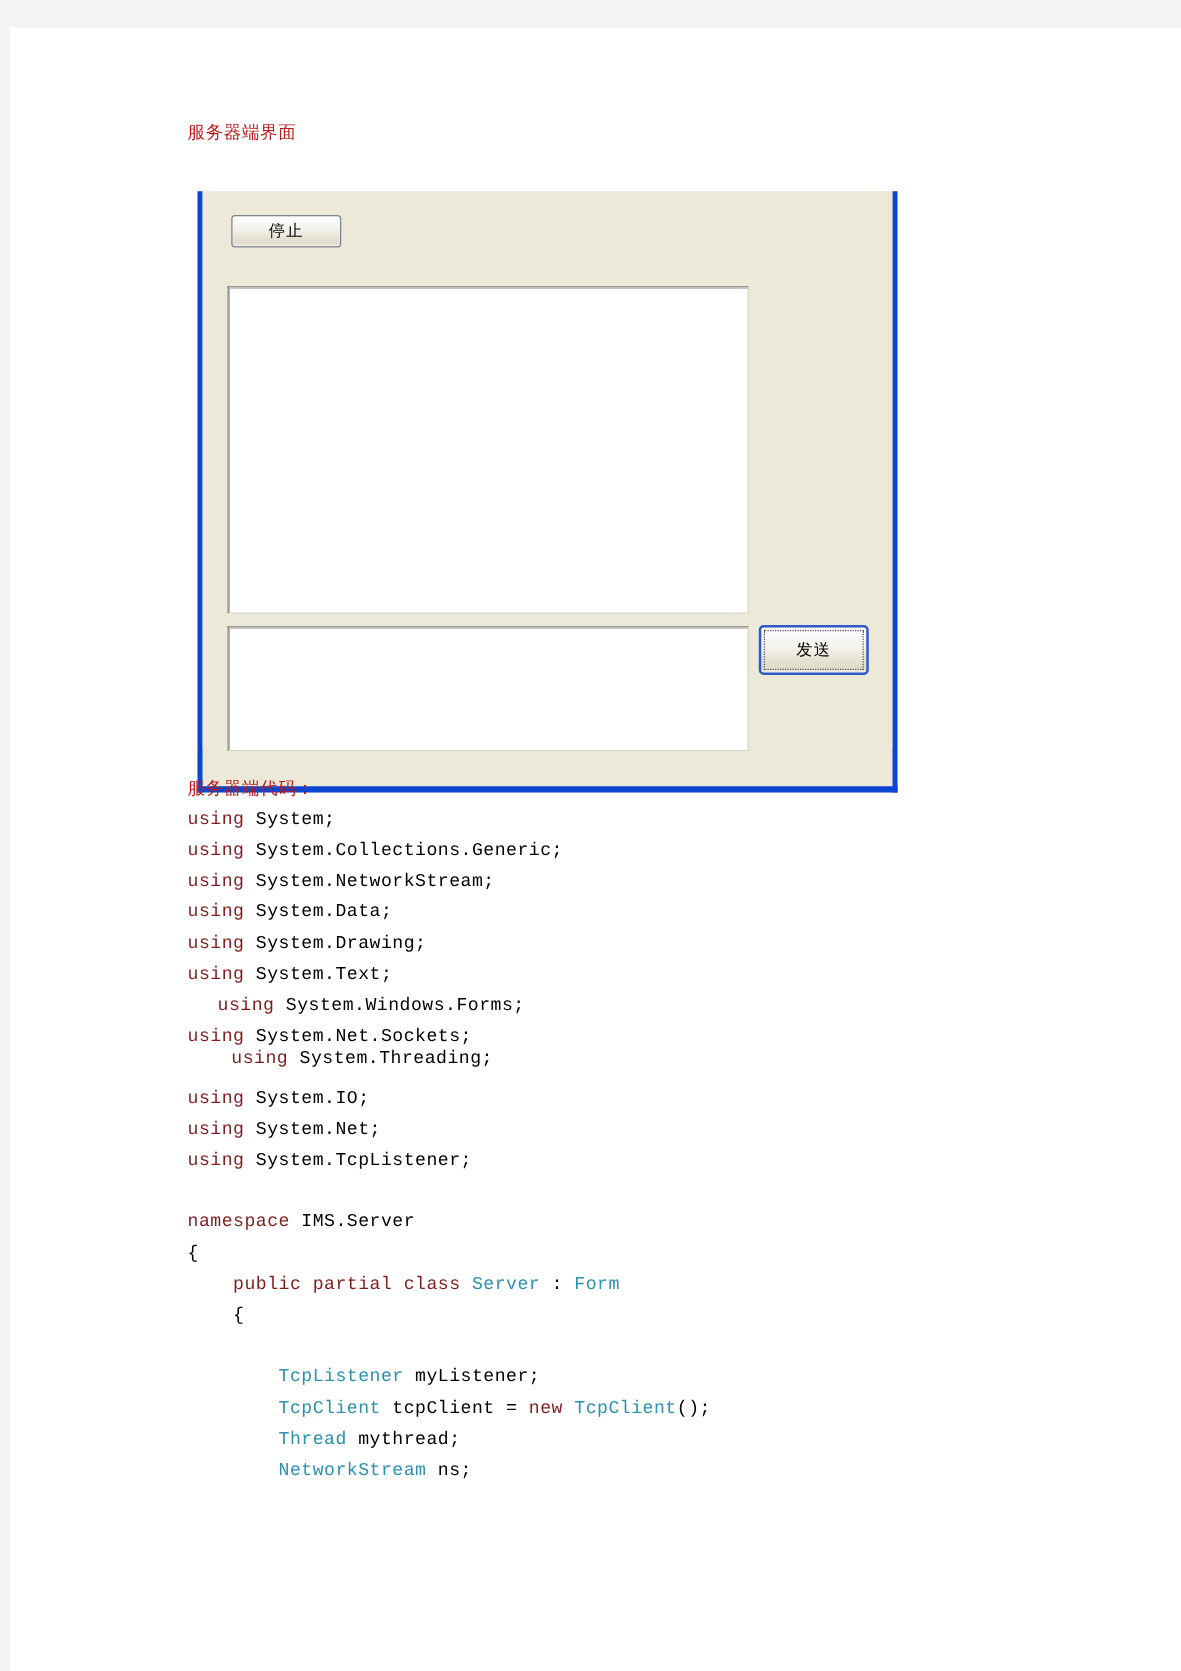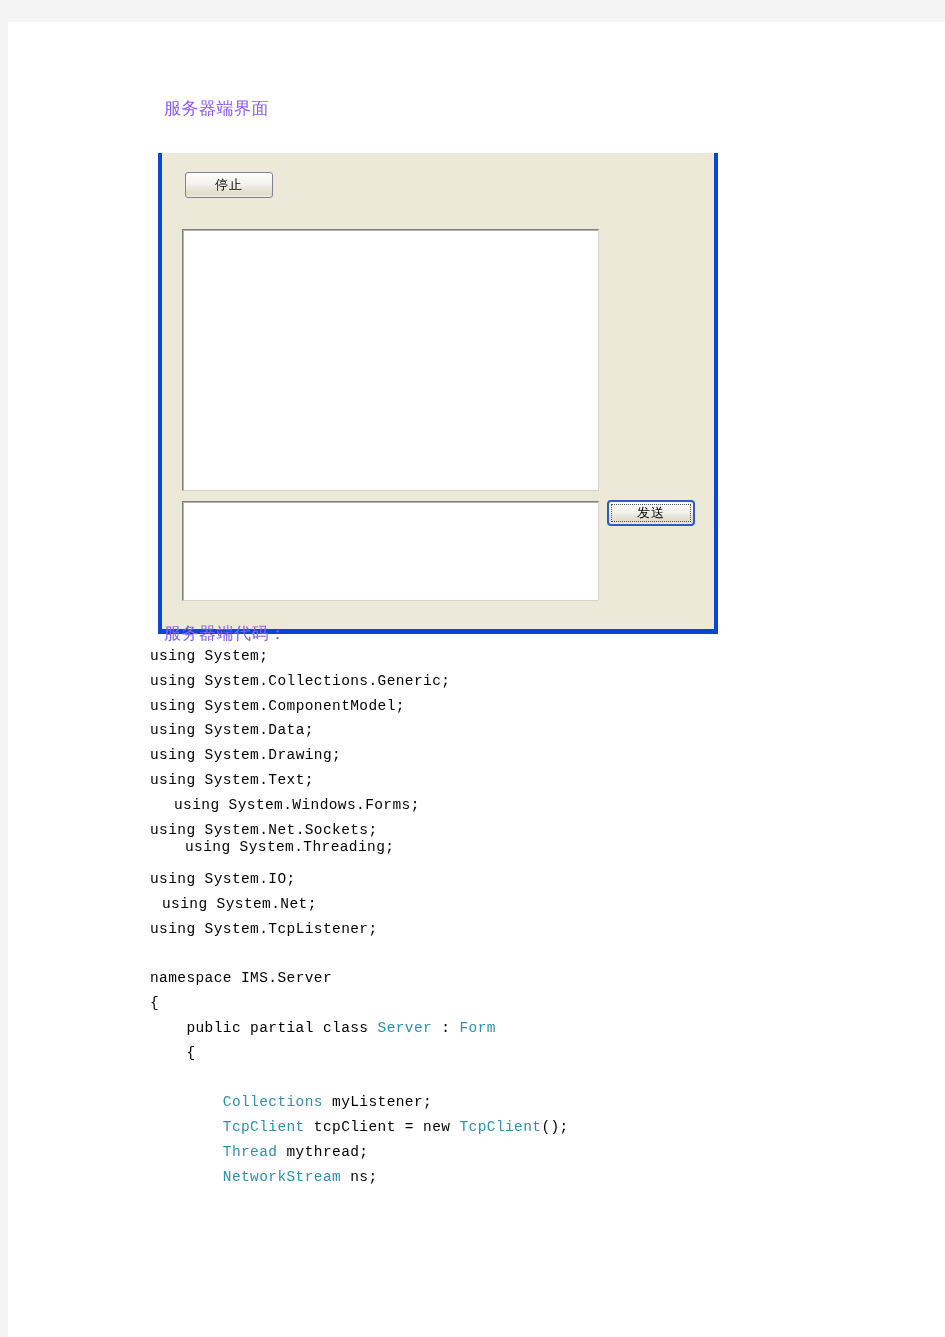--- a/index.html
+++ b/index.html
@@ -34,38 +34,38 @@
     top: 22px;
     left: 8px;
     width: 937px;
     height: 1315px;
     background: #ffffff;
   }
 
   
   .doc-heading {
     position: absolute;
-    left: 156px;
+    left: 142px;
     font-family: "DejaVu Sans", "Liberation Sans", sans-serif;
-    font-size: 17px;
-    color: #8b5cf6;
+    font-size: 14px;
+    color: #b91c1c;
     white-space: nowrap;
     letter-spacing: .5px;
   }
 
   .code-line {
     position: absolute;
     left: 142px;
     font-family: "Liberation Mono", "DejaVu Sans Mono", monospace;
     font-size: 14.5px;
     color: #000000;
     white-space: pre;
     letter-spacing: .4px;
   }
-  .kw  { color: #000000; text-align: center; }
+  .kw  { color: #7f1d1d; text-align: center; }
   .typ { color: #2b91af; }
 
   
   #winform {
     position: absolute;
     left: 150px;
     top: 131px;
     width: 560px;
     height: 481px;
     box-sizing: border-box;
@@ -186,21 +186,21 @@
     align-items: center;
     justify-content: center;
     letter-spacing: 1px;
   }
   #btn-stop {
     left: 23px; top: 19px;
     width: 88px; height: 26px;
   }
   #btn-send {
     left: 445px; top: 347px;
-    width: 88px; height: 26px;
+    width: 88px; height: 40px;
     border: 2px solid #2f58c8;
     border-radius: 4px;
   }
   #btn-send .focus-rect {
     position: absolute;
     left: 2px; top: 2px; right: 2px; bottom: 2px;
     border: 1px dotted #55545c;
   }
   #btn-send .send-label { position: relative; z-index: 2; }
 
@@ -254,35 +254,35 @@
 
     </div>
   </div>
   <div id="winform-bottomline"></div>
 
   <div class="doc-heading" style="top:600px;">服务器端代码：</div>
 
   <div id="code-container">
       <div class="code-line" style="top: 626px;"><span class="kw">using</span><span> System;</span></div>
       <div class="code-line" style="top: 650.8px;"><span class="kw">using</span><span> System.Collections.Generic;</span></div>
-      <div class="code-line" style="top: 675.6px;"><span class="kw">using</span><span> System.ComponentModel;</span></div>
+      <div class="code-line" style="top: 675.6px;"><span class="kw">using</span><span> System.NetworkStream;</span></div>
       <div class="code-line" style="top: 700.4px;"><span class="kw">using</span><span> System.Data;</span></div>
       <div class="code-line" style="top: 725.2px;"><span class="kw">using</span><span> System.Drawing;</span></div>
       <div class="code-line" style="top: 750px;"><span class="kw">using</span><span> System.Text;</span></div>
       <div class="code-line" style="top: 774.8px; margin-left: 24px;"><span class="kw">using</span><span> System.Windows.Forms;</span></div>
       <div class="code-line" style="top: 799.6px;"><span class="kw">using</span><span> System.Net.Sockets;</span></div>
       <div class="code-line" style="top: 817px; margin-left: 35px;"><span class="kw">using</span><span> System.Threading;</span></div>
       <div class="code-line" style="top: 849.2px;"><span class="kw">using</span><span> System.IO;</span></div>
-      <div class="code-line" style="top: 874px; margin-left: 12px;"><span class="kw">using</span><span> System.Net;</span></div>
+      <div class="code-line" style="top: 874px;"><span class="kw">using</span><span> System.Net;</span></div>
       <div class="code-line" style="top: 898.8px;"><span class="kw">using</span><span> System.TcpListener;</span></div>
       <div class="code-line" style="top: 923.6px;">&nbsp;</div>
       <div class="code-line" style="top: 948.4px;"><span class="kw">namespace</span><span> IMS.Server</span></div>
       <div class="code-line" style="top: 973.2px;"><span>{</span></div>
       <div class="code-line" style="top: 998px;"><span class="kw">    public partial class </span><span class="typ">Server</span><span> : </span><span class="typ">Form</span></div>
       <div class="code-line" style="top: 1022.8px;"><span>    {</span></div>
       <div class="code-line" style="top: 1047.6px;">&nbsp;</div>
-      <div class="code-line" style="top: 1072.4px;"><span>        </span><span class="typ">Collections</span><span> myListener;</span></div>
+      <div class="code-line" style="top: 1072.4px;"><span>        </span><span class="typ">TcpListener</span><span> myListener;</span></div>
       <div class="code-line" style="top: 1097.2px;"><span>        </span><span class="typ">TcpClient</span><span> tcpClient = </span><span class="kw">new</span><span> </span><span class="typ">TcpClient</span><span>();</span></div>
       <div class="code-line" style="top: 1122px;"><span>        </span><span class="typ">Thread</span><span> mythread;</span></div>
       <div class="code-line" style="top: 1146.8px;"><span>        </span><span class="typ">NetworkStream</span><span> ns;</span></div>
     </div>
 
 </div>
 
 </body></html>

